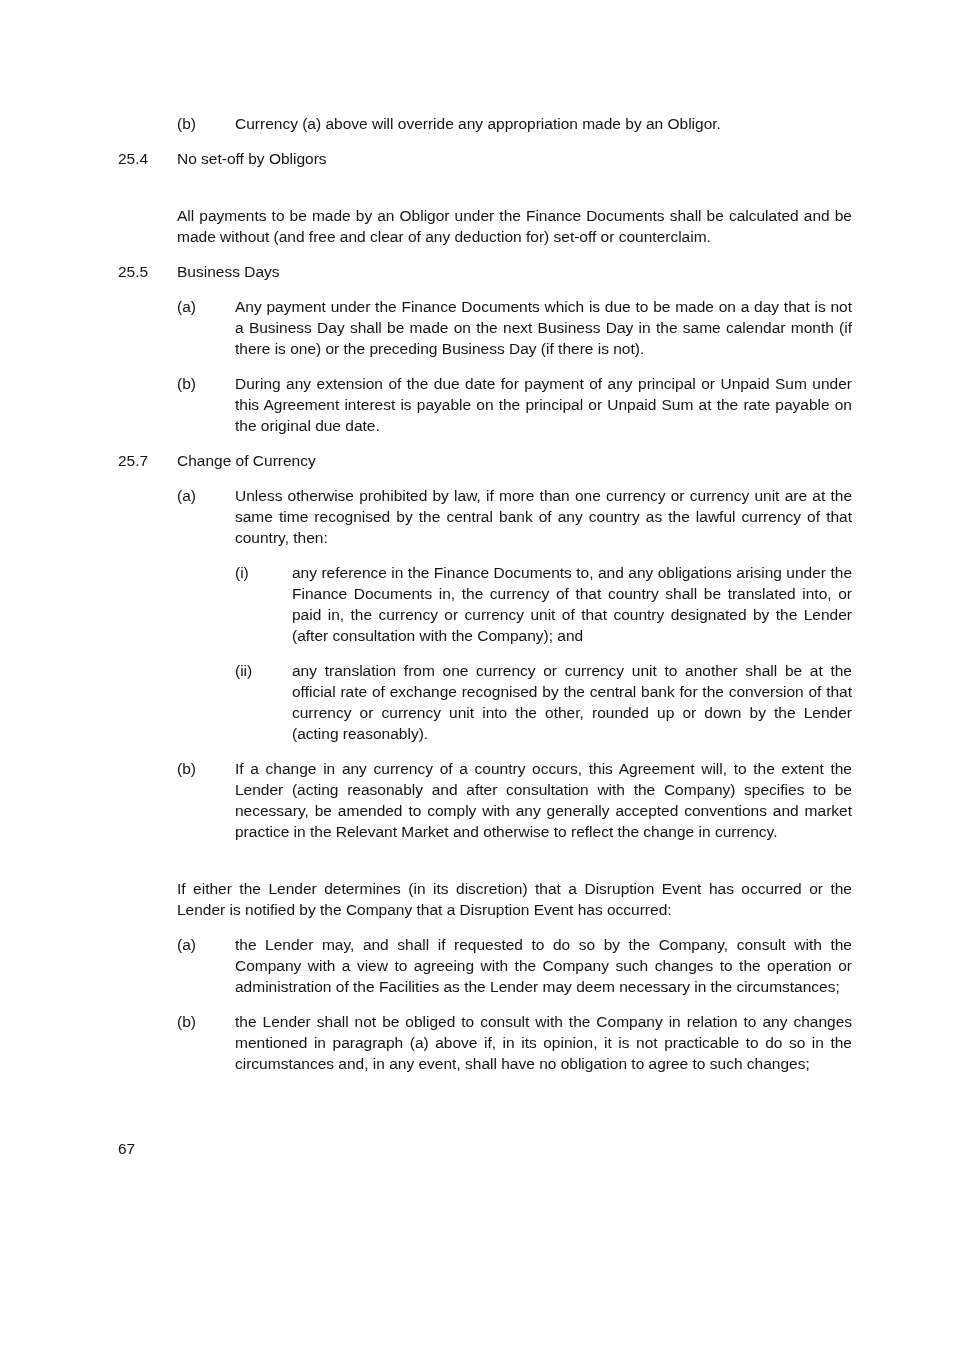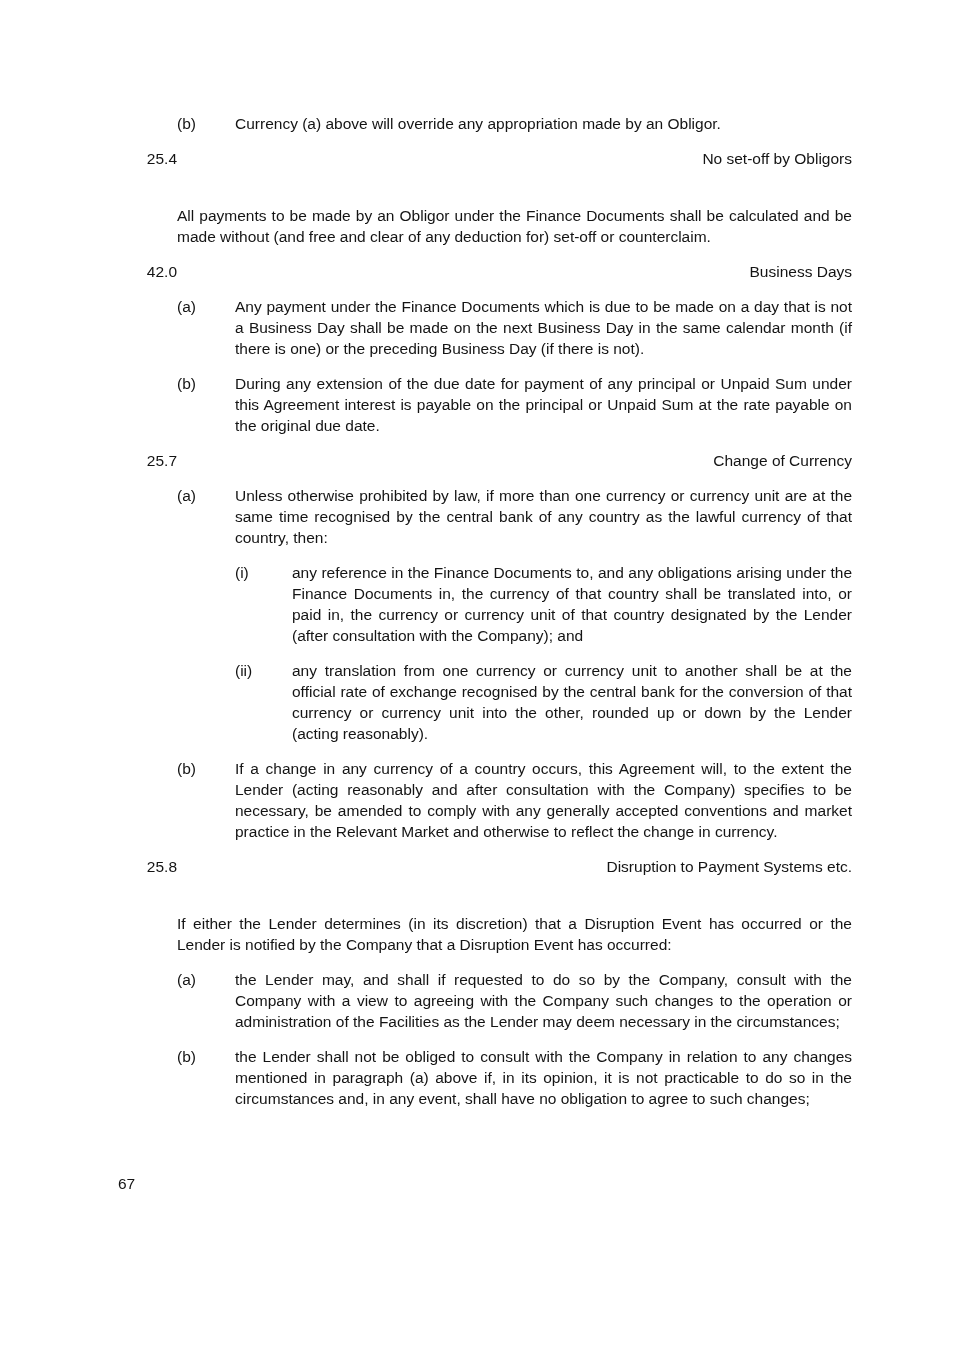--- a/index.html
+++ b/index.html
@@ -11,21 +11,21 @@
     font-size: 15.5px;
     line-height: 21px;
     color: #141414;
     overflow: hidden;
   }
   .doc {
     padding: 113px 114px 0 118px;
   }
   .block { margin-bottom: 14px; }
   
-  .clause { display: flex; text-align: right; }
+  .clause { display: flex; }
   .clause .cnum { flex: none; width: 59px; }
   .clause .ctitle { flex: 1; }
   
   .body-para {
     margin-left: 59px;
     text-align: justify;
     margin-top: 36px;
   }
   
   .para { display: flex; }
@@ -50,21 +50,21 @@
   </div>
 
   <div class="block clause">
     <span class="cnum">25.4</span>
     <span class="ctitle">No set-off by Obligors</span>
   </div>
 
   <div class="block body-para">All payments to be made by an Obligor under the Finance Documents shall be calculated and be made without (and free and clear of any deduction for) set-off or counterclaim.</div>
 
   <div class="block clause">
-    <span class="cnum">42.0</span>
+    <span class="cnum">25.5</span>
     <span class="ctitle">Business Days</span>
   </div>
 
   <div class="block para l1">
     <span class="marker">(a)</span>
     <span class="ptext">Any payment under the Finance Documents which is due to be made on a day that is not a Business Day shall be made on the next Business Day in the same calendar month (if there is one) or the preceding Business Day (if there is not).</span>
   </div>
 
   <div class="block para l1">
     <span class="marker">(b)</span>
@@ -91,24 +91,20 @@
   <div class="block para l2">
     <span class="marker">(ii)</span>
     <span class="ptext">any translation from one currency or currency unit to another shall be at the official rate of exchange recognised by the central bank for the conversion of that currency or currency unit into the other, rounded up or down by the Lender (acting reasonably).</span>
   </div>
 
   <div class="block para l1">
     <span class="marker">(b)</span>
     <span class="ptext">If a change in any currency of a country occurs, this Agreement will, to the extent the Lender (acting reasonably and after consultation with the Company) specifies to be necessary, be amended to comply with any generally accepted conventions and market practice in the Relevant Market and otherwise to reflect the change in currency.</span>
   </div>
 
-  <div class="block clause">
-    <span class="cnum">25.8</span>
-    <span class="ctitle">Disruption to Payment Systems etc.</span>
-  </div>
 
   <div class="block body-para">If either the Lender determines (in its discretion) that a Disruption Event has occurred or the Lender is notified by the Company that a Disruption Event has occurred:</div>
 
   <div class="block para l1">
     <span class="marker">(a)</span>
     <span class="ptext">the Lender may, and shall if requested to do so by the Company, consult with the Company with a view to agreeing with the Company such changes to the operation or administration of the Facilities as the Lender may deem necessary in the circumstances;</span>
   </div>
 
   <div class="block para l1">
     <span class="marker">(b)</span>

